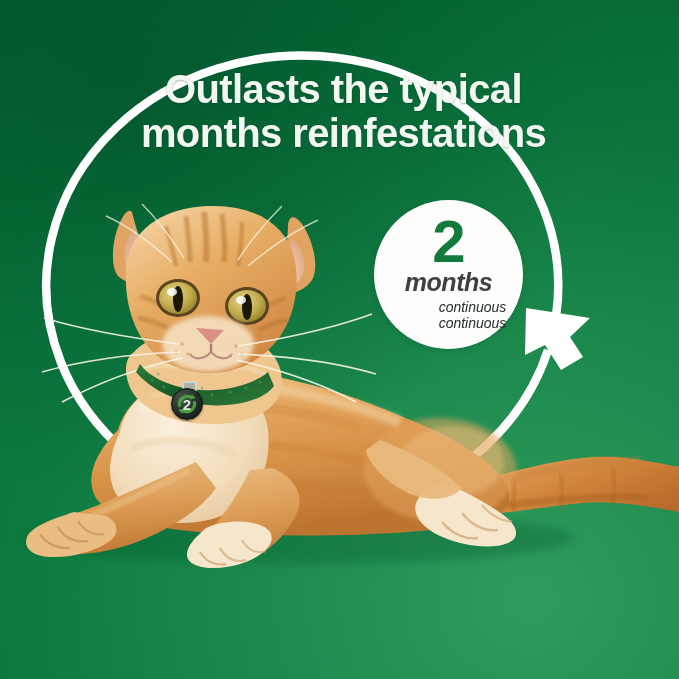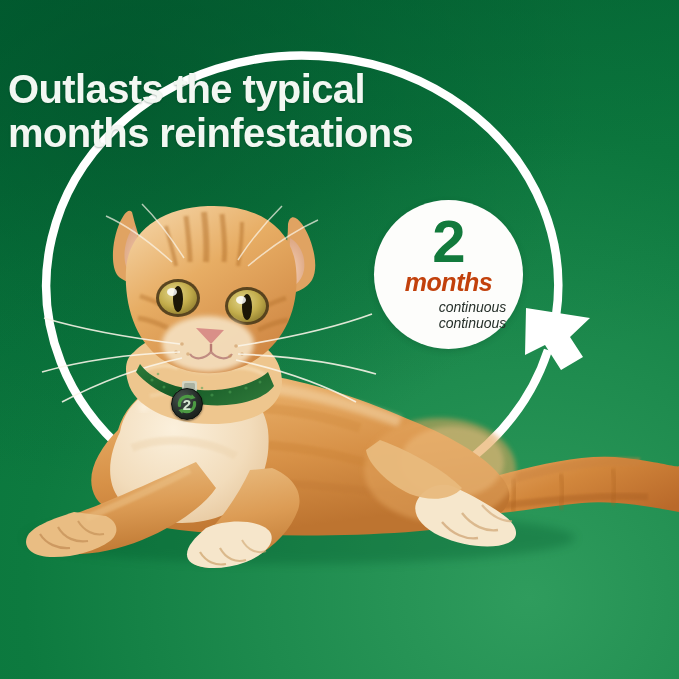--- a/index.html
+++ b/index.html
@@ -38,20 +38,21 @@
     inset: 0;
     background: linear-gradient(168deg, rgba(0,72,38,0.40) 0%, rgba(0,80,42,0.10) 34%, rgba(0,0,0,0) 58%);
   }
 
   
   .headline {
     position: absolute;
     left: 8px;
     right: 0;
     top: 40px;
+    text-align: center;
     color: #f2f7f2;
     font-size: 40px;
     font-weight: bold;
     line-height: 1.11;
     letter-spacing: -0.6px;
     text-shadow: 0 1px 2px rgba(0,40,20,0.30);
     z-index: 40;
     pointer-events: none;
   }
   .headline .hl-line { display: block; white-space: nowrap; }
@@ -105,21 +106,21 @@
     font-weight: bold;
     color: #127a3c;
     line-height: 0.92;
     letter-spacing: -1px;
     margin-top: -4px;
   }
   .badge-months {
     font-size: 25px;
     font-weight: bold;
     font-style: italic;
-    color: #c2410c;
+    color: #404040;
     line-height: 1;
     letter-spacing: -0.5px;
     margin-top: 1px;
   }
   .badge-sub {
     font-size: 14px;
     font-style: italic;
     color: #26302a;
     line-height: 1.12;
     margin-top: 5px;

